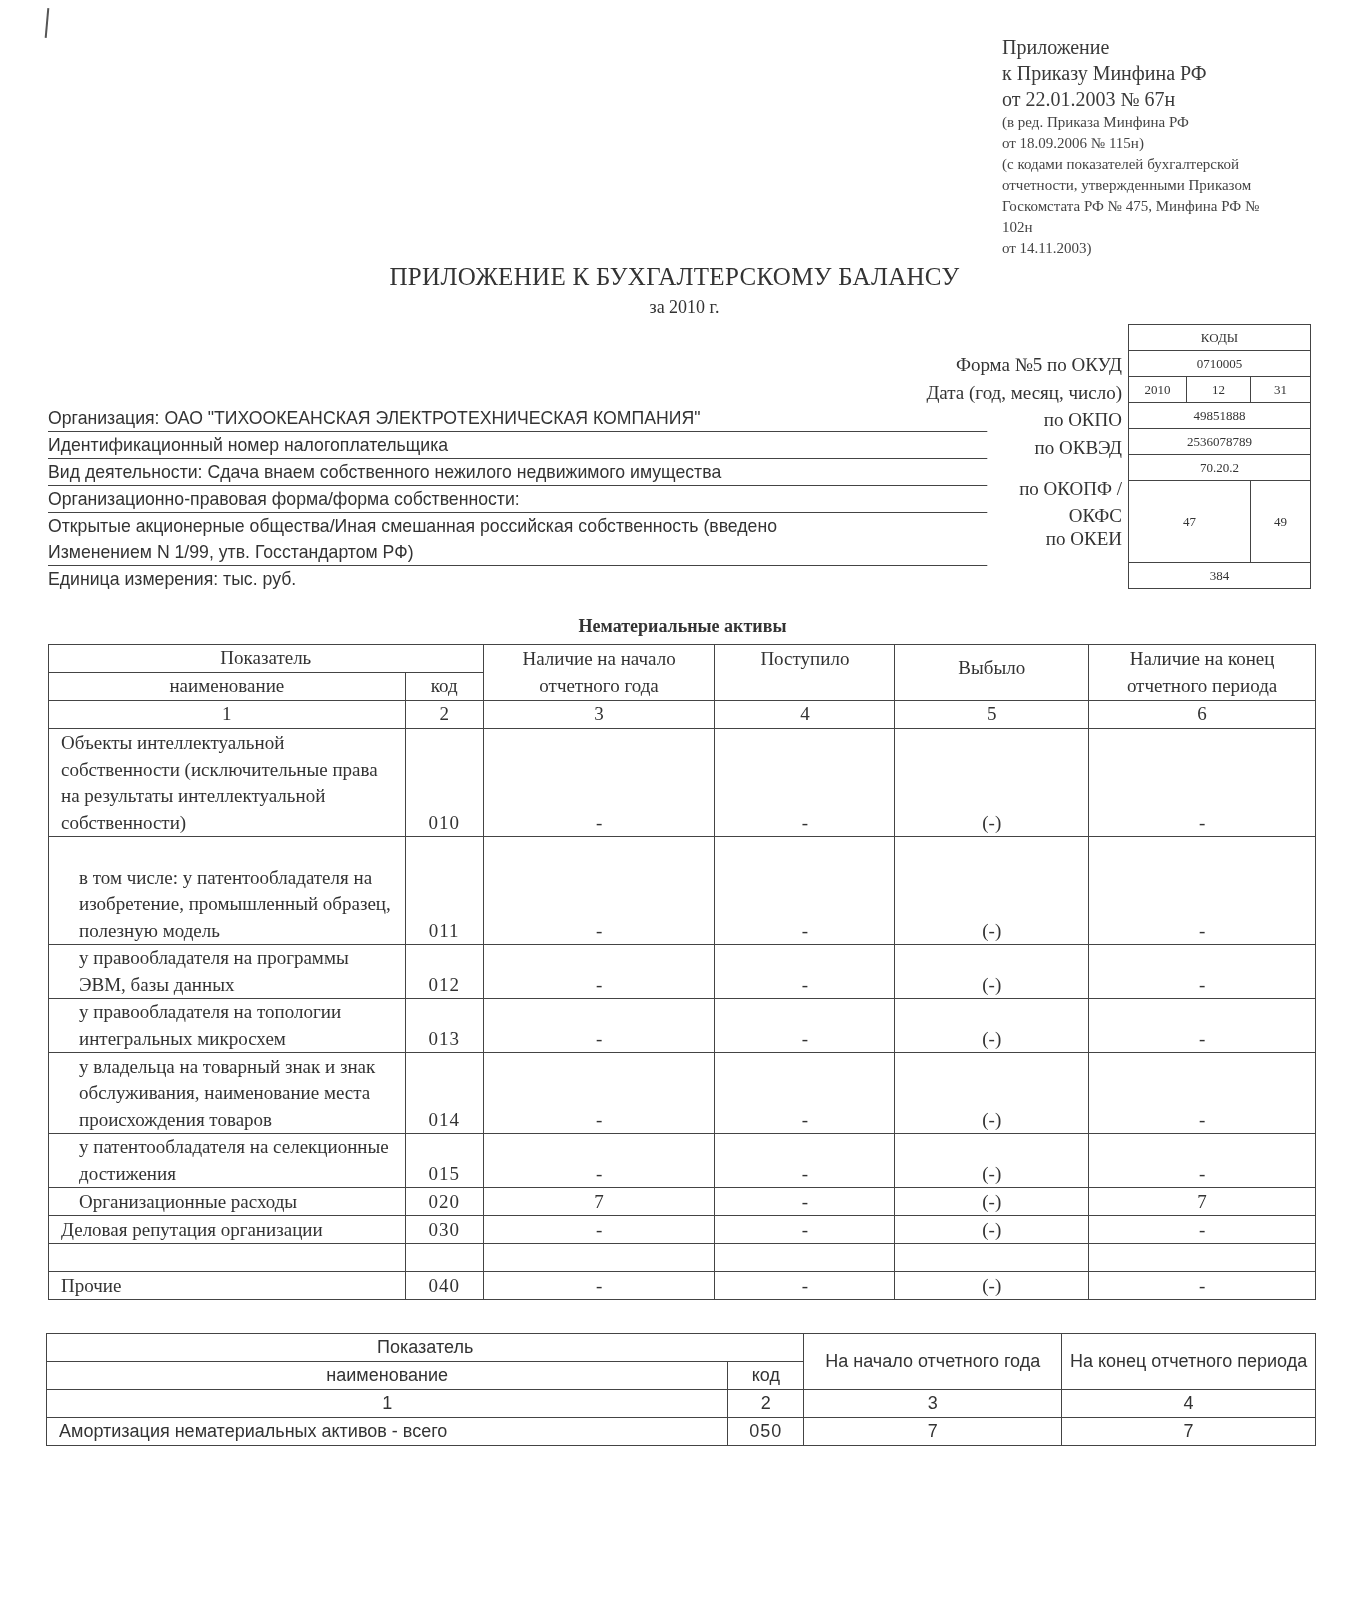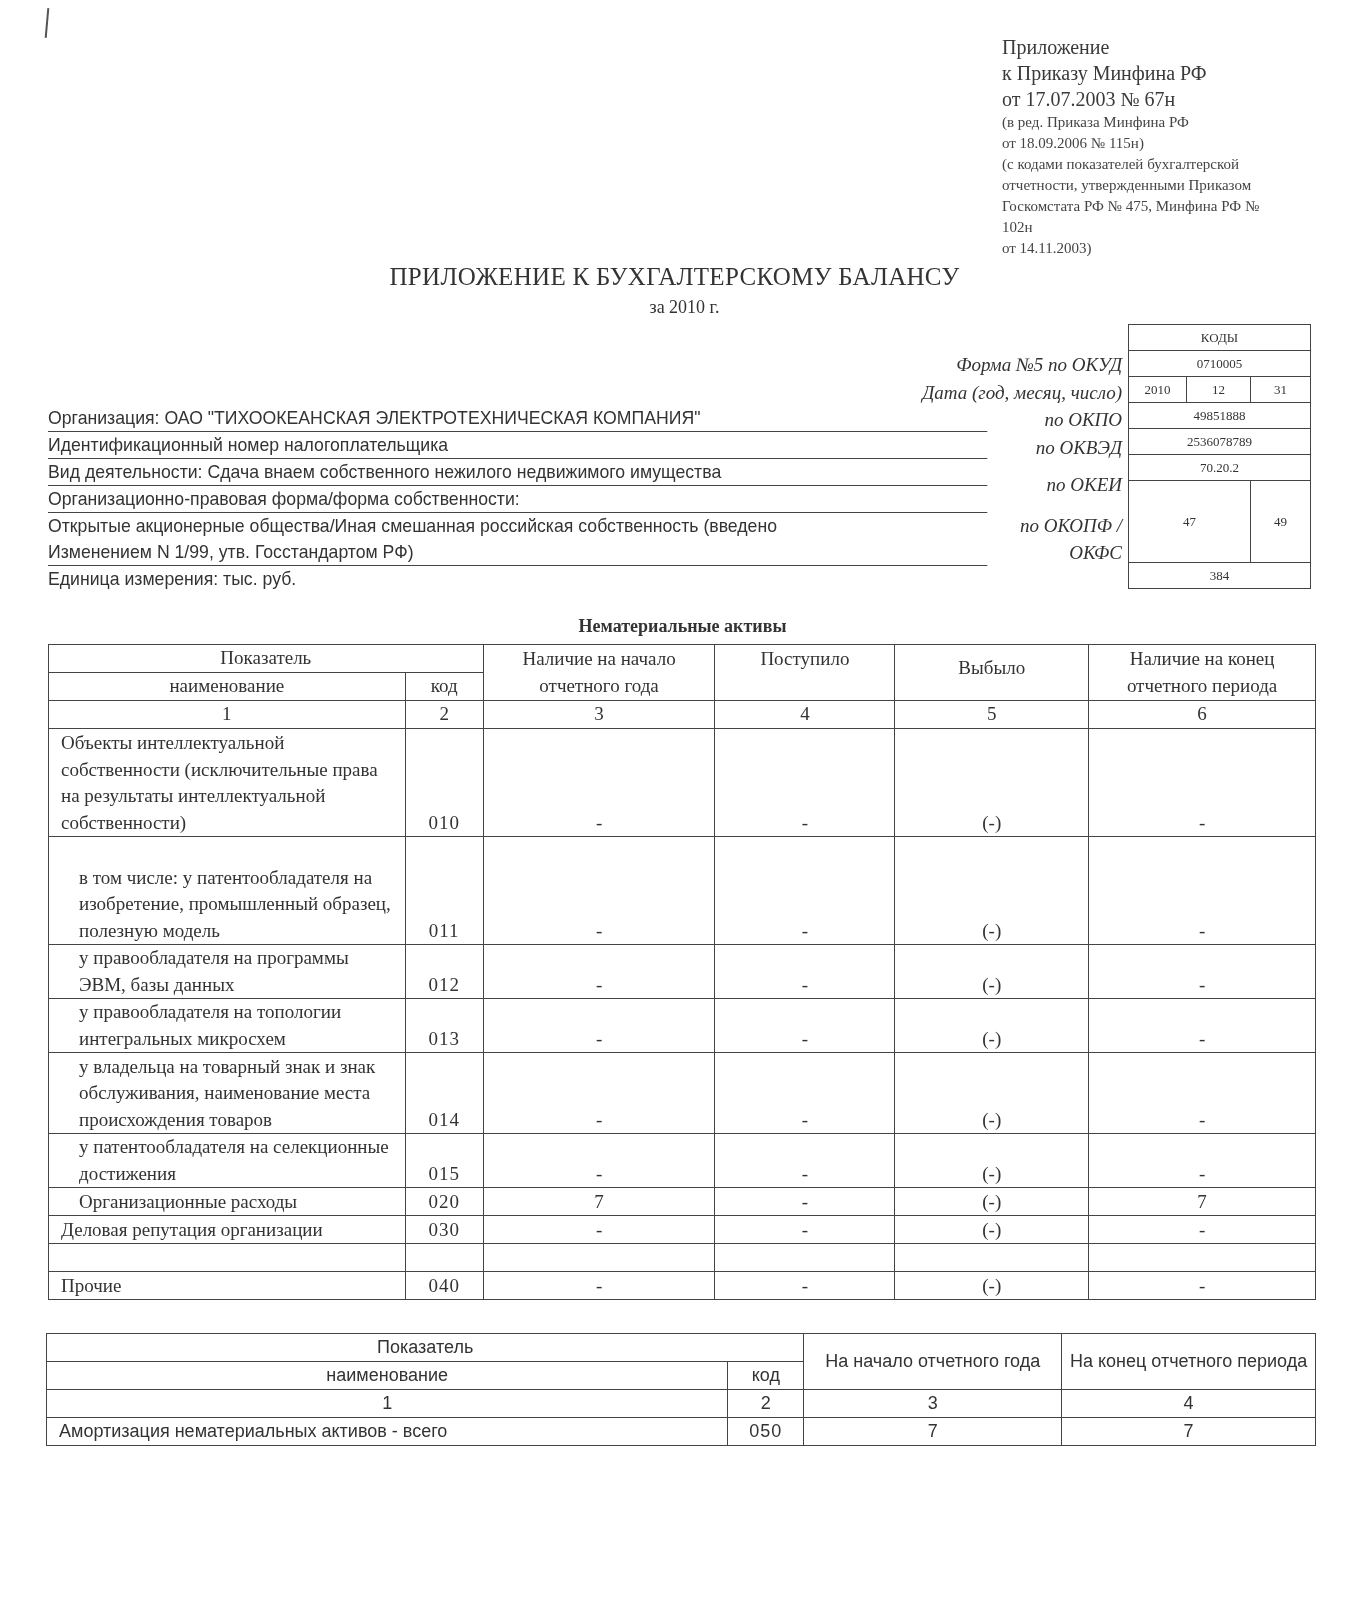--- a/index.html
+++ b/index.html
@@ -13,21 +13,21 @@
   .note .small { font-size:15px; line-height:21px; color:#444; }
 
   .title { left:0; width:1369px; top:263px; text-align:center; font-size:25px; font-weight:normal; letter-spacing:0.3px; color:#333; padding-left:0; }
   .title span { position:relative; left:-10px; }
   .subtitle { left:0; width:1369px; top:297px; text-align:center; font-size:18px; color:#333; }
 
   
   .codes-table { left:1128px; top:324px; border-collapse:collapse; font-size:13px; }
   .codes-table td { border:1.5px solid #444; text-align:center; height:25px; padding:0; color:#333; }
   .codes-labels { left:700px; top:324px; width:422px; font-size:19px; text-align:right; }
-  .codes-labels div { height:27.4px; line-height:27px;font-style:italic; }
+  .codes-labels div { height:27.4px; line-height:27px; }
 
   
   .info { left:48px; top:405px; width:890px; font-size:19px; font-family:"Liberation Sans","DejaVu Sans",sans-serif; color:#333; }
   .info .ln { border-bottom:1.5px solid #444; height:26px; line-height:26px; transform:scaleX(0.93); transform-origin:left; width:1010px; }
   .info .ln.nob { border-bottom:none; }
 
   .section-title { left:0; width:1369px; top:616px; text-align:center; font-size:18px; font-weight:bold; color:#333; padding-left:0; }
   .section-title span{ position:relative; left:-2px;}
 
   table.grid { border-collapse:collapse; position:absolute; font-size:19px; color:#333; }
@@ -42,44 +42,44 @@
   .t2 td { font-size:18px; }
 </style>
 </head>
 <body>
 
 <div class="abs corner-mark"></div>
 
 <div class="abs note">
   <div>Приложение</div>
   <div>к Приказу Минфина РФ</div>
-  <div>от 17.07.2003 № 67н</div>
+  <div>от 22.01.2003 № 67н</div>
   <div class="small">(в ред. Приказа Минфина РФ</div>
   <div class="small">от 18.09.2006 № 115н)</div>
   <div class="small">(с кодами показателей бухгалтерской</div>
   <div class="small">отчетности, утвержденными Приказом</div>
   <div class="small">Госкомстата РФ № 475, Минфина РФ №</div>
   <div class="small">102н</div>
   <div class="small">от 14.11.2003)</div>
 </div>
 
 <div class="abs title"><span>ПРИЛОЖЕНИЕ К БУХГАЛТЕРСКОМУ БАЛАНСУ</span></div>
 <div class="abs subtitle"><span>за 2010 г.</span></div>
 
 <div class="abs codes-labels">
   <div>&nbsp;</div>
   <div>Форма №5 по ОКУД</div>
   <div>Дата (год, месяц, число)</div>
   <div>по ОКПО</div>
   <div>по ОКВЭД</div>
-  <div style="margin-top:10px;">по ОКЕИ</div>
   <div style="height:54px; line-height:27px; padding-top:14px; box-sizing:border-box;">
     <div style="height:27px;">по ОКОПФ /</div>
     <div style="height:27px;">ОКФС</div>
   </div>
+  <div style="margin-top:10px;">по ОКЕИ</div>
 </div>
 
 <table class="abs codes-table">
   <colgroup>
       <col style="width:58px">
       <col style="width:64px">
       <col style="width:60px">
     </colgroup>
   <tbody>
       <tr>

